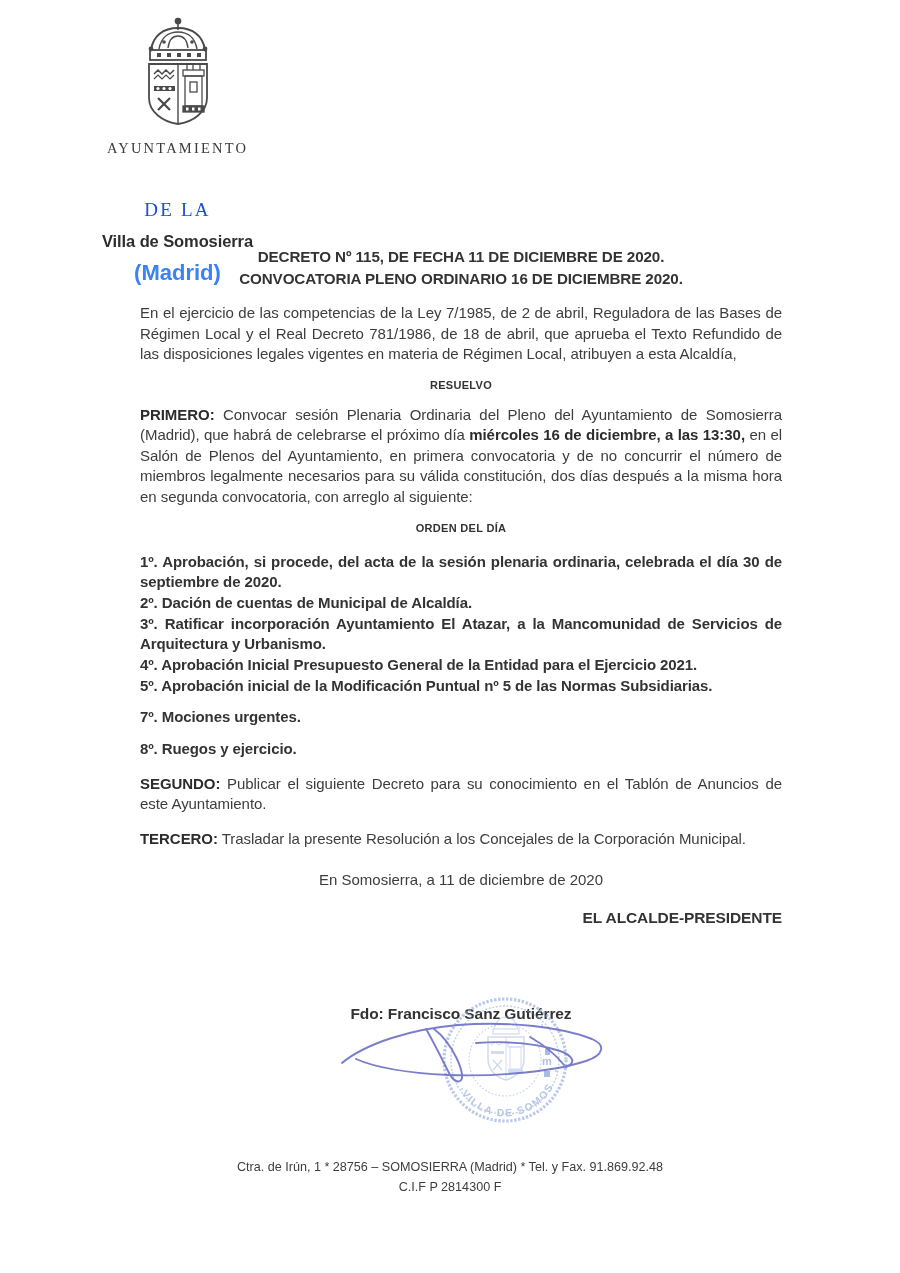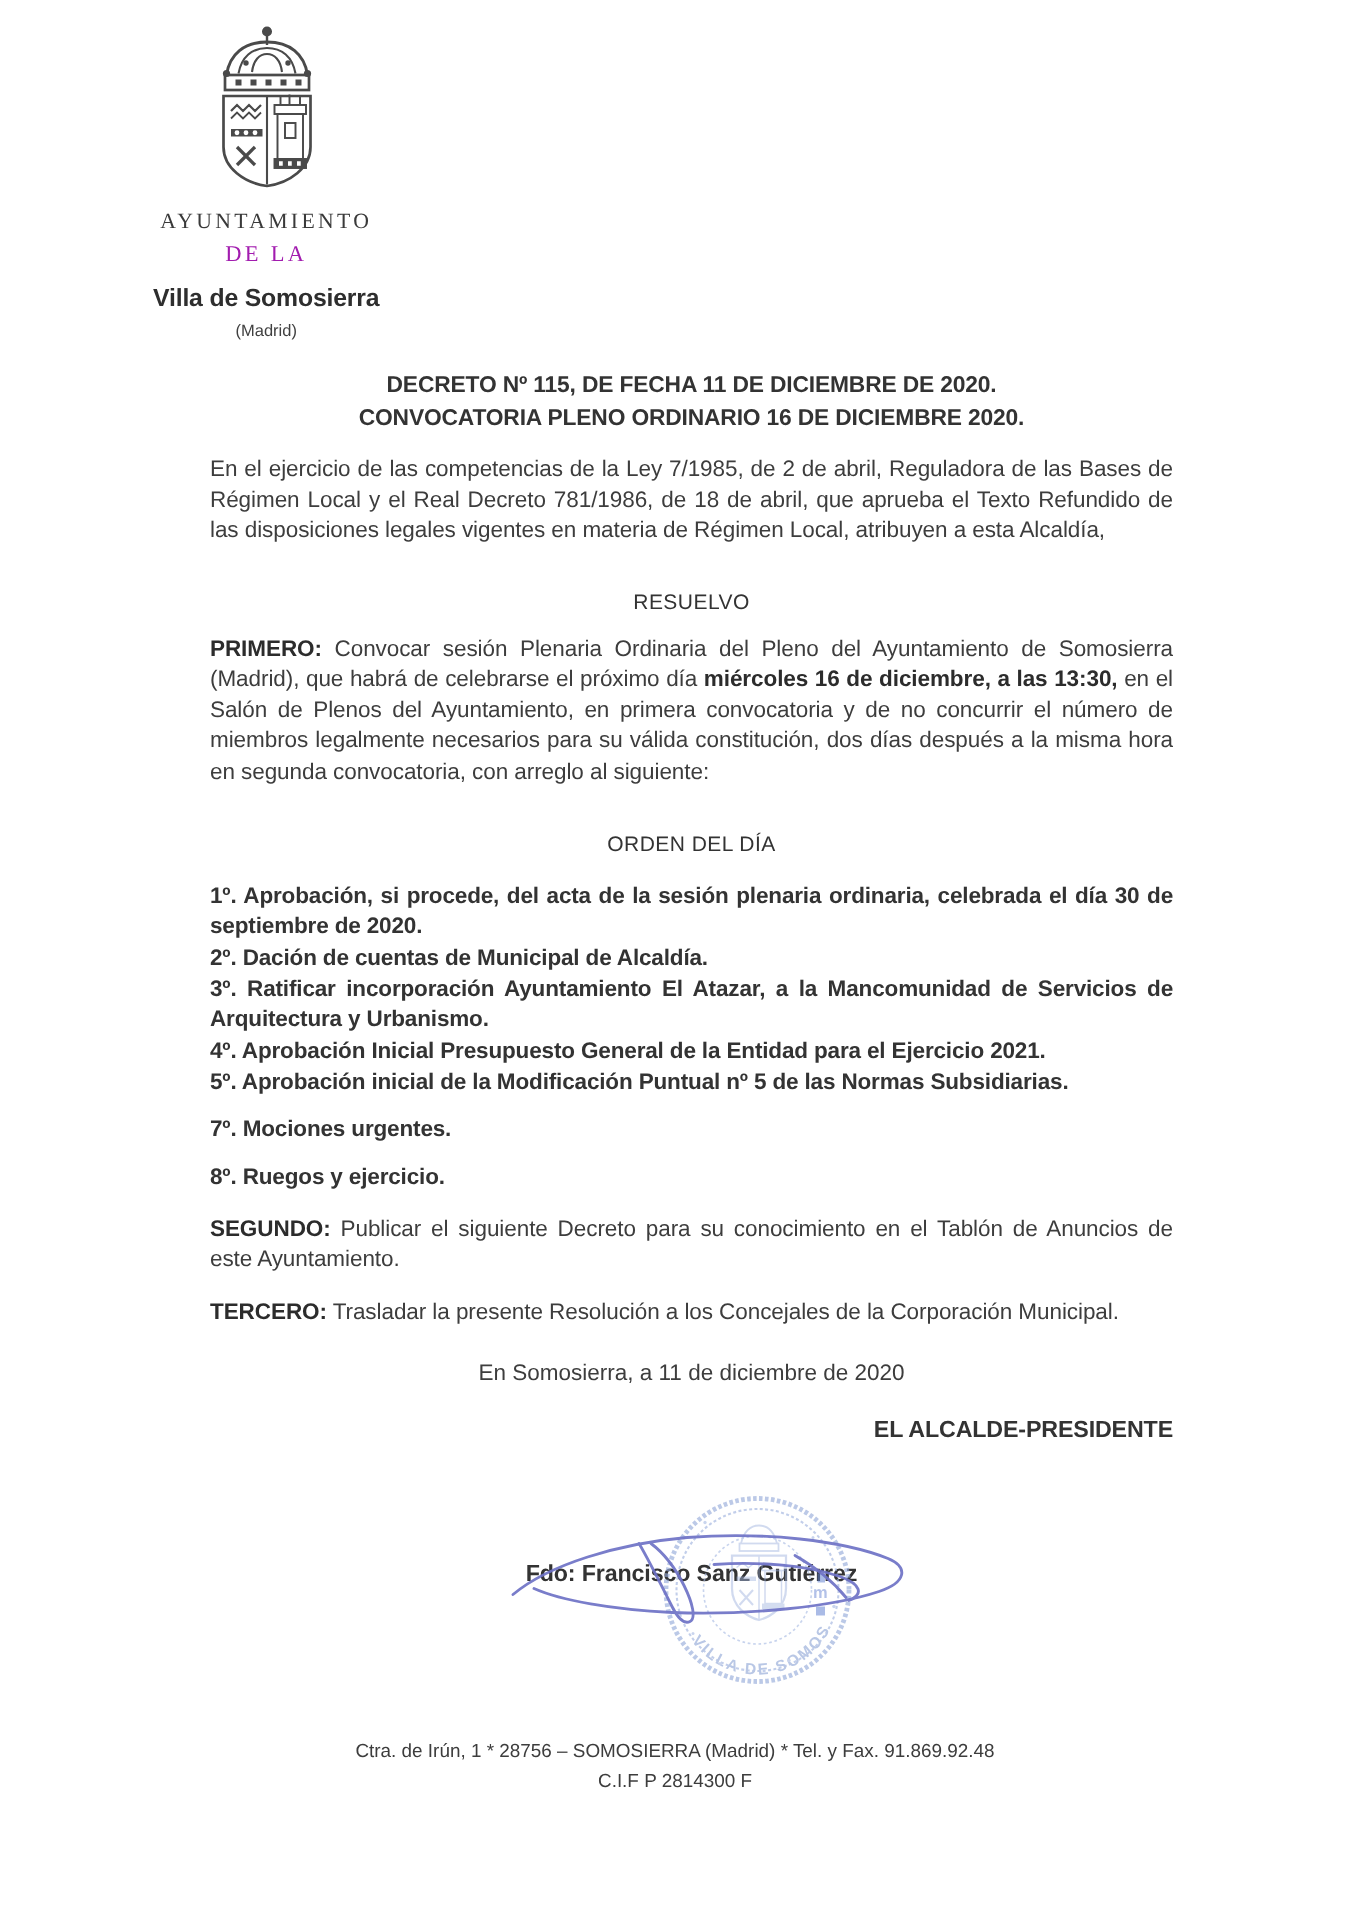--- a/index.html
+++ b/index.html
@@ -25,39 +25,40 @@
     font-family:"Liberation Serif", serif;
     font-size:14.5px;
     letter-spacing:2.2px;
     color:#3a3a3a;
     margin-top:8px;
     line-height:1.55;
     white-space:nowrap;
   }
   .dela{
     font-family:"Liberation Serif", serif;
-    font-size:15px;
+    font-size:19px;
     letter-spacing:2.2px;
-    color:#a21caf;
+    color:#1d4ed8;
     line-height:1.55;
+    margin-top:36px;
   }
   .villa{
     font-family:"Liberation Sans", sans-serif;
     font-weight:bold;
     font-size:16.5px;
     color:#2e2e2e;
     margin-top:4px;
     line-height:1.5;
     letter-spacing:-0.1px;
   }
   .madrid{
     font-family:"Liberation Sans", sans-serif;
-    font-weight:normal;
-    font-size:11px;
-    color:#404040;
+    font-weight:bold;
+    font-size:22px;
+    color:#3b82f6;
     line-height:1.5;
     margin-top:2px;
   }
 
   
   .body{
     position:absolute;
     left:140px; top:246px; width:642px;
   }
   .doc-title{
@@ -72,24 +73,24 @@
     margin-top:14px;
     font-size:15px;
     line-height:1.37;
     text-align:justify;
     color:#3d3d3d;
     letter-spacing:-0.05px;
   }
   .para b{color:#2c2c2c;}
   .center-head{
     text-align:center;
-    font-weight:normal;
-    font-size:14px;
-    color:#333333;
-    margin-top:28px;
+    font-weight:bold;
+    font-size:11px;
+    color:#333333;
+    margin-top:14px;
     letter-spacing:0.3px;
   }
   .agenda{
     margin-top:18px;
     font-size:15px;
     font-weight:bold;
     line-height:1.38;
     color:#333333;
     text-align:justify;
     letter-spacing:-0.1px;

